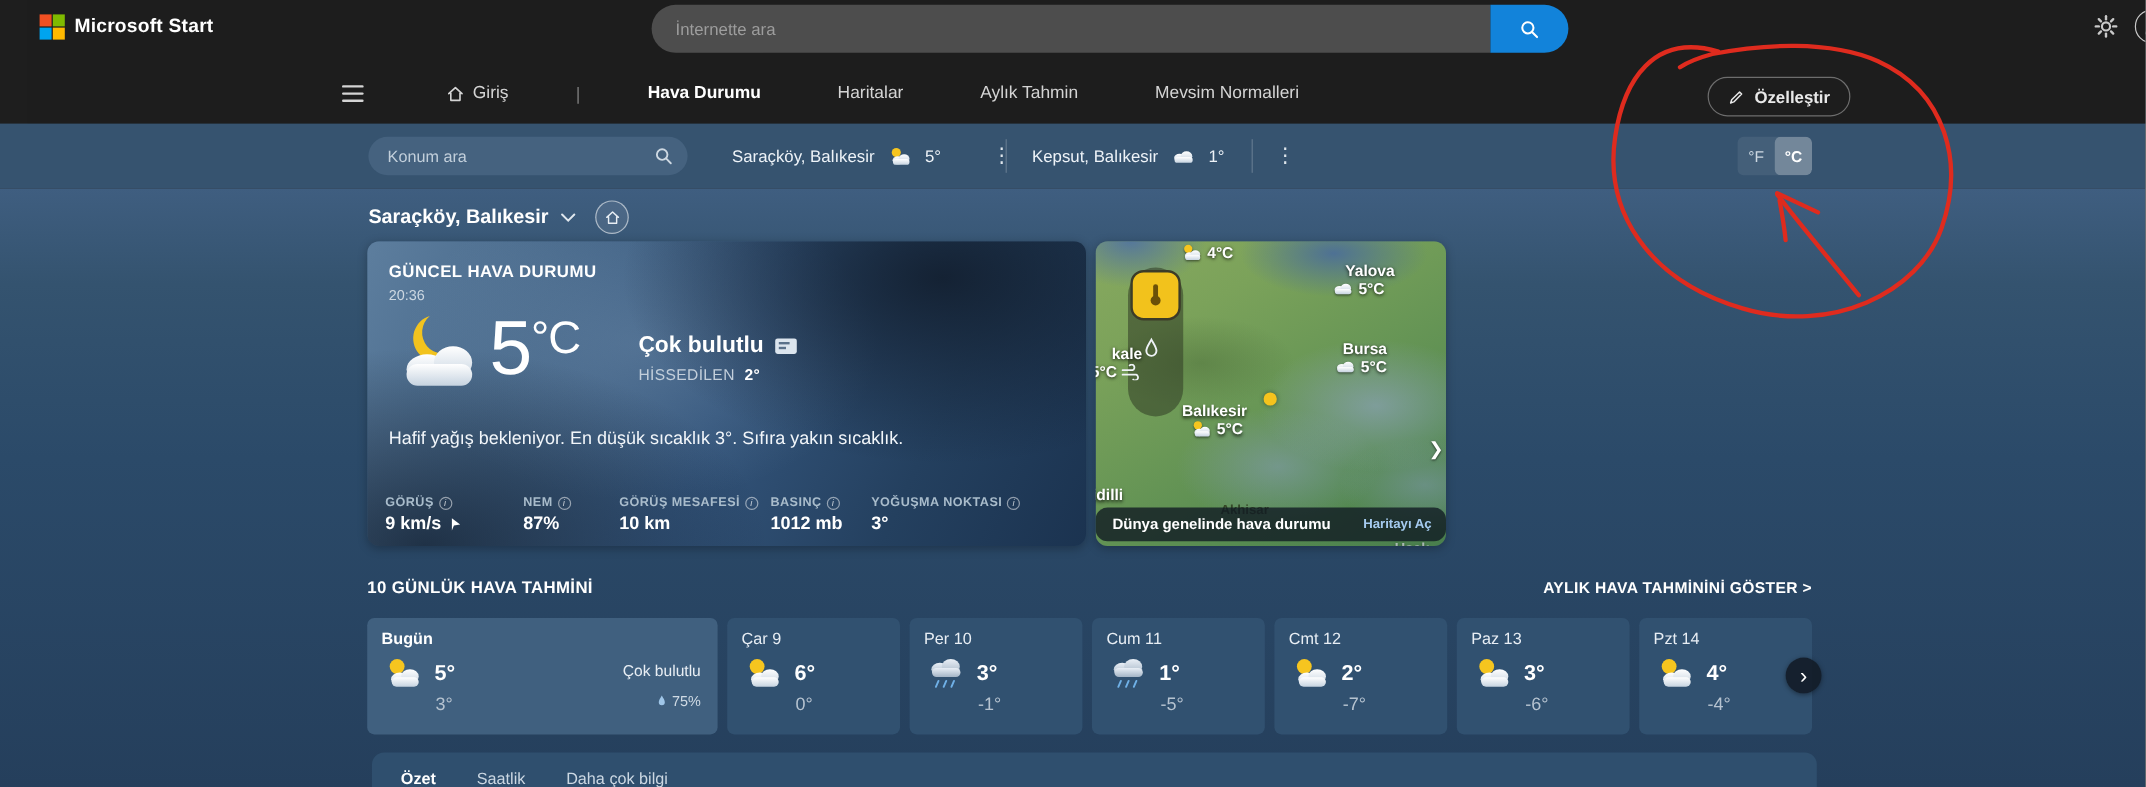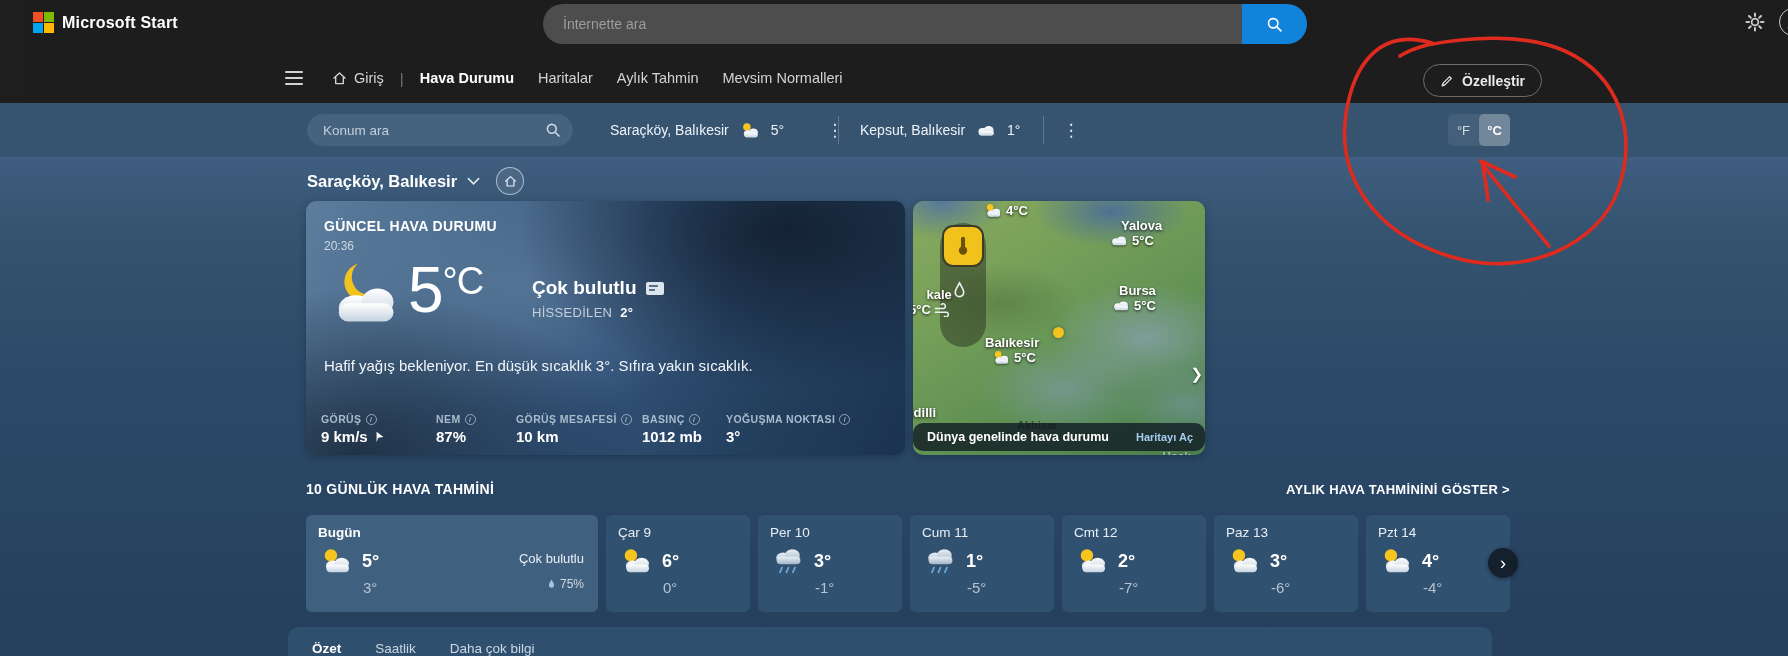--- a/index.html
+++ b/index.html
@@ -14,21 +14,21 @@
   .brand-text { color:#fff; font-size:16px; font-weight:600; letter-spacing:.2px; }
   .websearch { position:absolute; top:4px; left:520px; width:764px; height:40px; display:flex; }
   .websearch input { flex:1; background:#4d4d4d; border:none; outline:none; border-radius:20px 0 0 20px; padding:0 20px; color:#e4e4e4; font-size:14px; }
   .websearch input::placeholder { color:#9d9d9d; }
   .websearch .go { width:65px; border:none; background:#1283da; border-radius:0 20px 20px 0; color:#fff; cursor:pointer; display:flex; align-items:center; justify-content:center; }
   .top-right { position:absolute; top:8px; left:1722px; display:flex; align-items:center; gap:14px; }
   .gear { color:#c9c9c9; }
   .avatar { width:28px; height:28px; border:1.6px solid #c9c9c9; border-radius:50%; display:flex; align-items:center; justify-content:center; color:#c9c9c9; }
 
   
-  .nav { position:absolute; top:62px; left:262px; display:flex; align-items:center; height:32px; color:#d4d4d4; font-size:14.5px; }
+  .nav { position:absolute; top:62px; left:262px; display:flex; align-items:center; height:32px; color:#d4d4d4; font-size:14.5px;gap:40px; }
   .hamburger { display:flex; flex-direction:column; gap:4px; margin-right:28px; cursor:pointer; }
   .hamburger span { width:18px; height:2px; background:#d4d4d4; border-radius:1px; }
   .nav-home { display:flex; align-items:center; gap:6px; cursor:pointer; }
   .nav-sep { color:#777; margin:0 16px; font-size:15px; }
   .nav-item { margin-right:24px; cursor:pointer; white-space:nowrap; }
   .nav-item.active { color:#fff; font-weight:bold; }
   .customize { position:absolute; top:64px; left:1400px; height:33px; padding:0 16px; display:flex; align-items:center; gap:8px; border:1px solid #6d6d6d; border-radius:17px; color:#e9e9e9; font-size:14px; background:transparent; cursor:pointer;font-weight:bold; }
 
   
   .locbar { position:absolute; top:103px; left:0; width:100%; height:54px; background:#36536f; display:flex; align-items:center; }
@@ -114,21 +114,21 @@
   .day-card.sel .dlbl { font-weight:bold; color:#fff; }
   .day-main { position:absolute; left:12px; top:32px; display:flex; align-items:center; gap:8px; }
   .day-main .wicon { width:36px; height:28px; }
   .day-hi { font-size:18px; font-weight:bold; }
   .day-lo { position:absolute; left:57px; top:64px; font-size:15px; color:#b6c3d0; }
   .day-cond { position:absolute; right:14px; top:36px; font-size:13px; color:#e8eef4; }
   .day-precip { position:absolute; right:14px; top:62px; font-size:12px; color:#cfdae4; display:flex; align-items:center; gap:4px; }
   .fc-next { position:absolute; top:391px; left:1488px; width:30px; height:30px; border-radius:50%; background:rgba(18,28,40,.92); color:#fff; display:flex; align-items:center; justify-content:center; font-size:18px; cursor:pointer; box-shadow:0 1px 4px rgba(0,0,0,.4); }
 
   
-  .tabs-panel { position:absolute; top:470px; left:288px; width:1204px; height:29px; background:#2f4f6e; border-radius:10px 10px 0 0; display:flex; align-items:center; padding:14px 24px 0; gap:34px; }
+  .tabs-panel { position:absolute; top:470px; left:310px; width:1204px; height:29px; background:#2f4f6e; border-radius:10px 10px 0 0; display:flex; align-items:center; padding:14px 24px 0; gap:34px; }
   .tab { font-size:13.5px; color:#ccd8e3; cursor:pointer; white-space:nowrap; }
   .tab.active { color:#fff; font-weight:bold; }
 
   
   .annotation { position:absolute; inset:0; pointer-events:none; z-index:60; }
 
   .wicon { display:inline-block; }
 </style>
 </head>
 <body>

